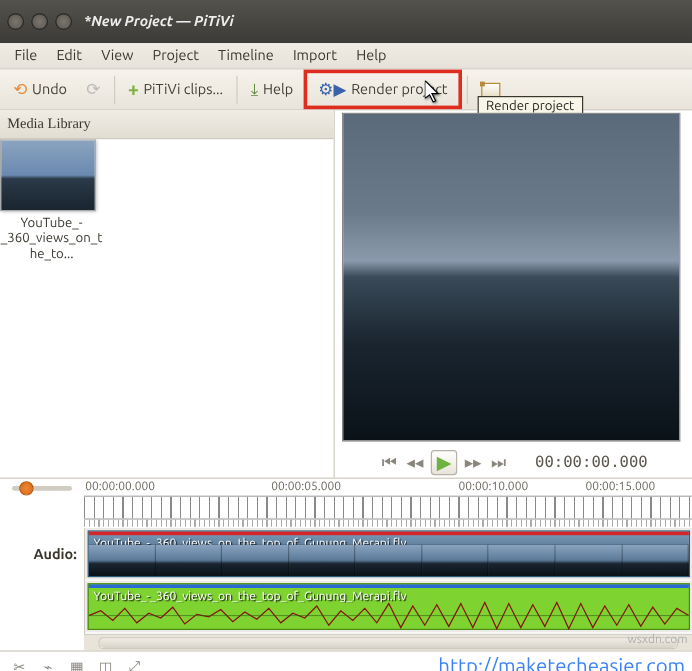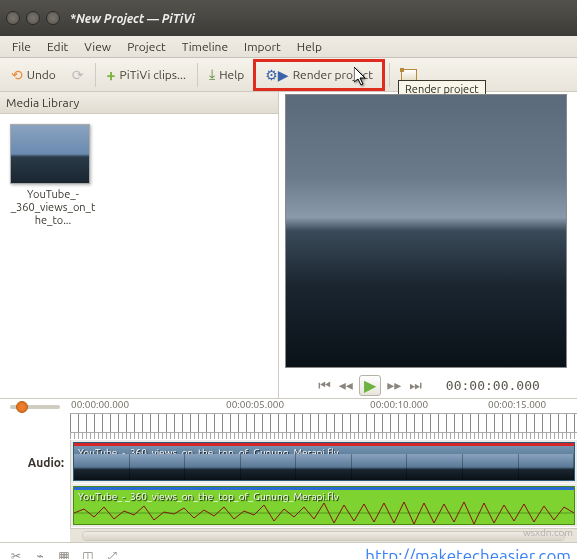--- a/index.html
+++ b/index.html
@@ -16,22 +16,22 @@
 .redo-ico { color:#bbb; font-size:14px; }
 .import-ico { color:#7db342; font-size:16px; font-weight:bold; }
 .save-ico { color:#5a8a3a; font-size:14px; }
 .render-wrap { border:3px solid #de2d1e; padding:2px; }
 .render-ico { color:#3a62a8; font-size:14px; }
 .fs-ico { display:inline-block; width:16px; height:12px; border:1px solid #b78a3a; background:linear-gradient(#fff,#e8dfc8); position:relative; }
 .fs-ico::after { content:""; position:absolute; width:4px; height:4px; background:#b78a3a; top:-2px; left:-2px; }
 .tooltip { position:absolute; background:#f8f6e8; border:1px solid #3a362e; padding:2px 6px; font-size:11px; color:#2a2722; }
 .main { display:flex; height:306px; }
 .library { width:279px; border-right:1px solid #cfcabf; }
-.lib-hdr { background:linear-gradient(#f0ece4,#e2ddd2); border-bottom:1px solid #cfcabf; padding:4px 6px; font-size:12px; color:#3a362e; }
-.lib-body { padding:10px; display:flex; flex-wrap:wrap; gap:8px; height:270px; overflow:auto; position:relative; }
+.lib-hdr { background:linear-gradient(#f0ece4,#e2ddd2); border-bottom:1px solid #cfcabf; padding:4px 6px; font-size:12px; color:#3a362e;font-family:Liberation Serif, serif; }
+.lib-body { display:flex; flex-wrap:wrap; gap:8px; height:270px; overflow:auto; position:relative; }
 .thumb { width:86px; text-align:center; }
 .thumb-img { width:80px; height:60px; border:1px solid #aaa; background:linear-gradient(#8aa3bf 0%,#6a8ab0 50%,#2a3a48 55%,#1a2530 100%); box-shadow:1px 1px 3px rgba(0,0,0,0.3); }
 .thumb-lbl { font-size:11px; color:#3a362e; margin-top:4px; word-wrap:break-word; line-height:1.2; }
 .preview { flex:1; display:flex; flex-direction:column; }
 .video-frame { margin:2px 10px 4px 6px; flex:1; background:linear-gradient(#5a6a7a 0%,#6a7a8a 30%,#8a9aac 45%,#3a4a58 50%,#1a2530 70%,#0a1218 100%); border:1px solid #888; position:relative; }
 .transport { height:26px; display:flex; align-items:center; justify-content:center; gap:4px; padding:0 8px; }
 .tctrl { color:#8a867d; font-size:14px; padding:0 2px; }
 .play { color:#6cb33f; font-size:16px; border:1px solid #b8b3a8; border-radius:3px; padding:0 4px; background:linear-gradient(#fff,#e8e4da); }
 .tc { font-family:monospace; font-size:13px; color:#5a564d; margin-left:18px; }
 .timeline-top { height:42px; display:flex; border-top:1px solid #cfcabf; }
@@ -153,21 +153,21 @@
 <div class="timeline-top">
   <div class="zoom-area">
     <div class="zoom-slider">
       <div class="zoom-knob"></div>
     </div>
   </div>
   <div class="ruler-area">
     <div class="tl-tick-labels">
       <span style="left:1px">00:00:00.000</span>
       <span style="left:156px">00:00:05.000</span>
-      <span style="left:300px">00:00:10.000</span>
+      <span style="left:312px">00:00:10.000</span>
       <span style="left:418px">00:00:15.000</span>
     </div>
     <div class="ruler"></div>
     <div class="ruler-sub"></div>
   </div>
 </div>
 
 <div class="tracks">
   <div class="track-labels">
     <div class="track-label">Audio:</div>

